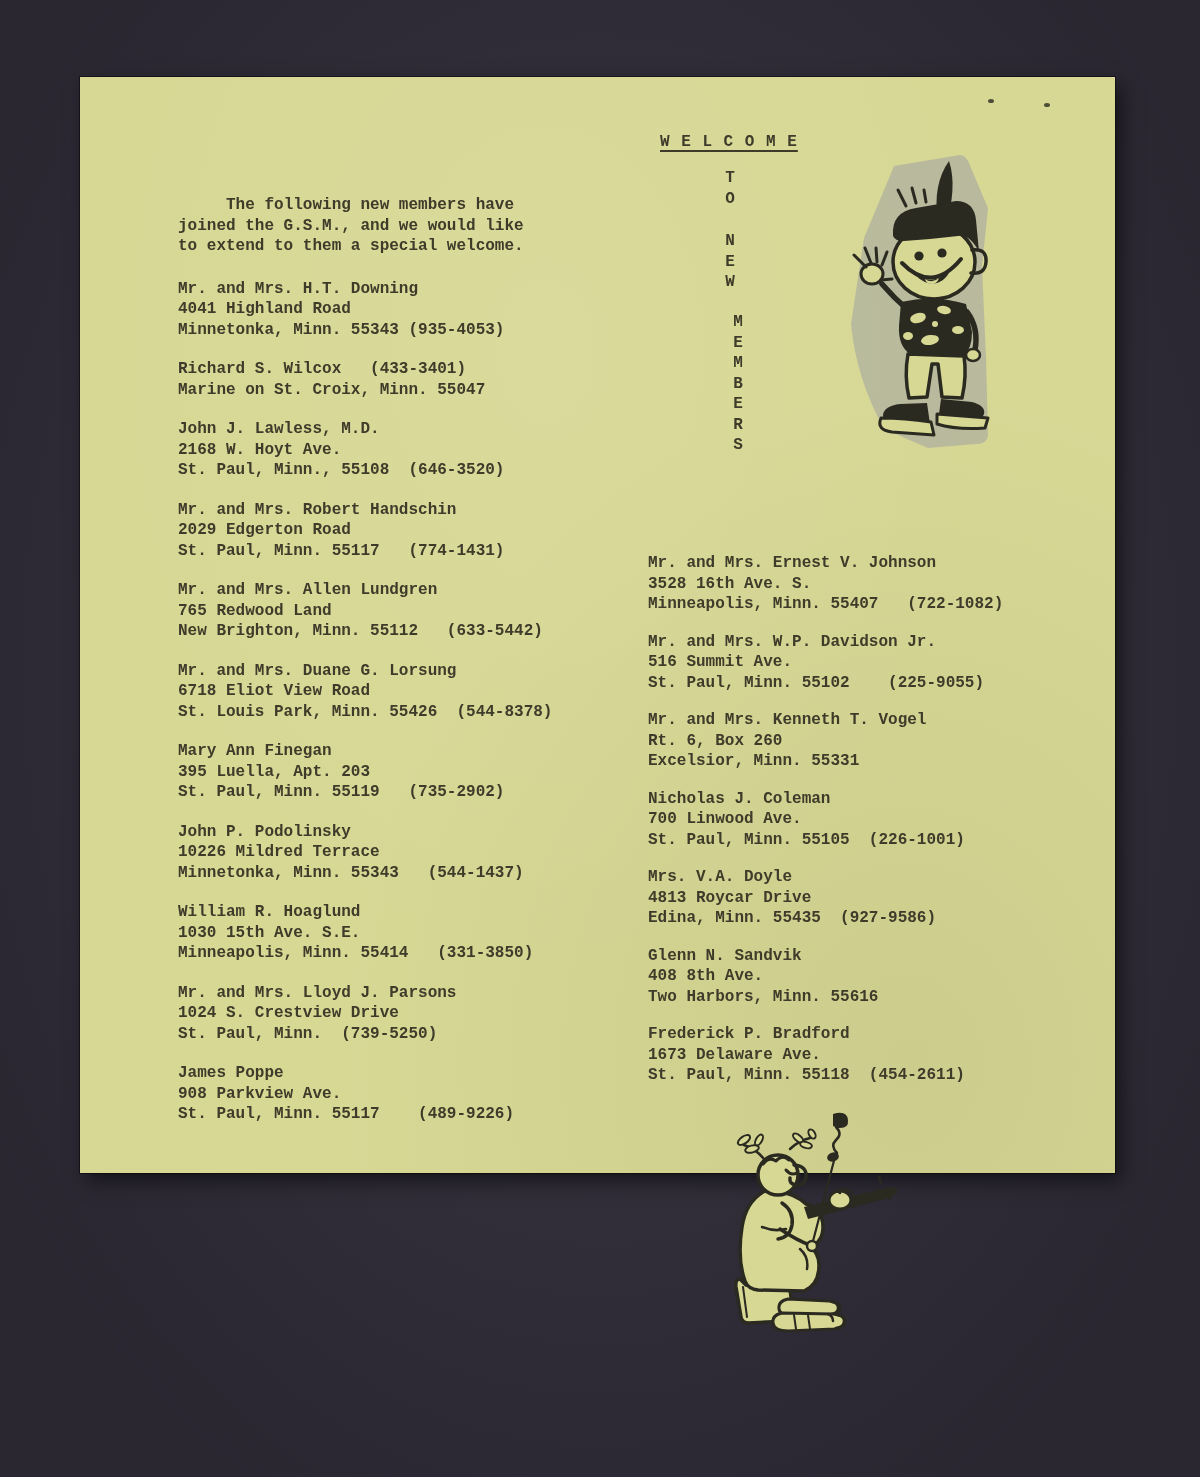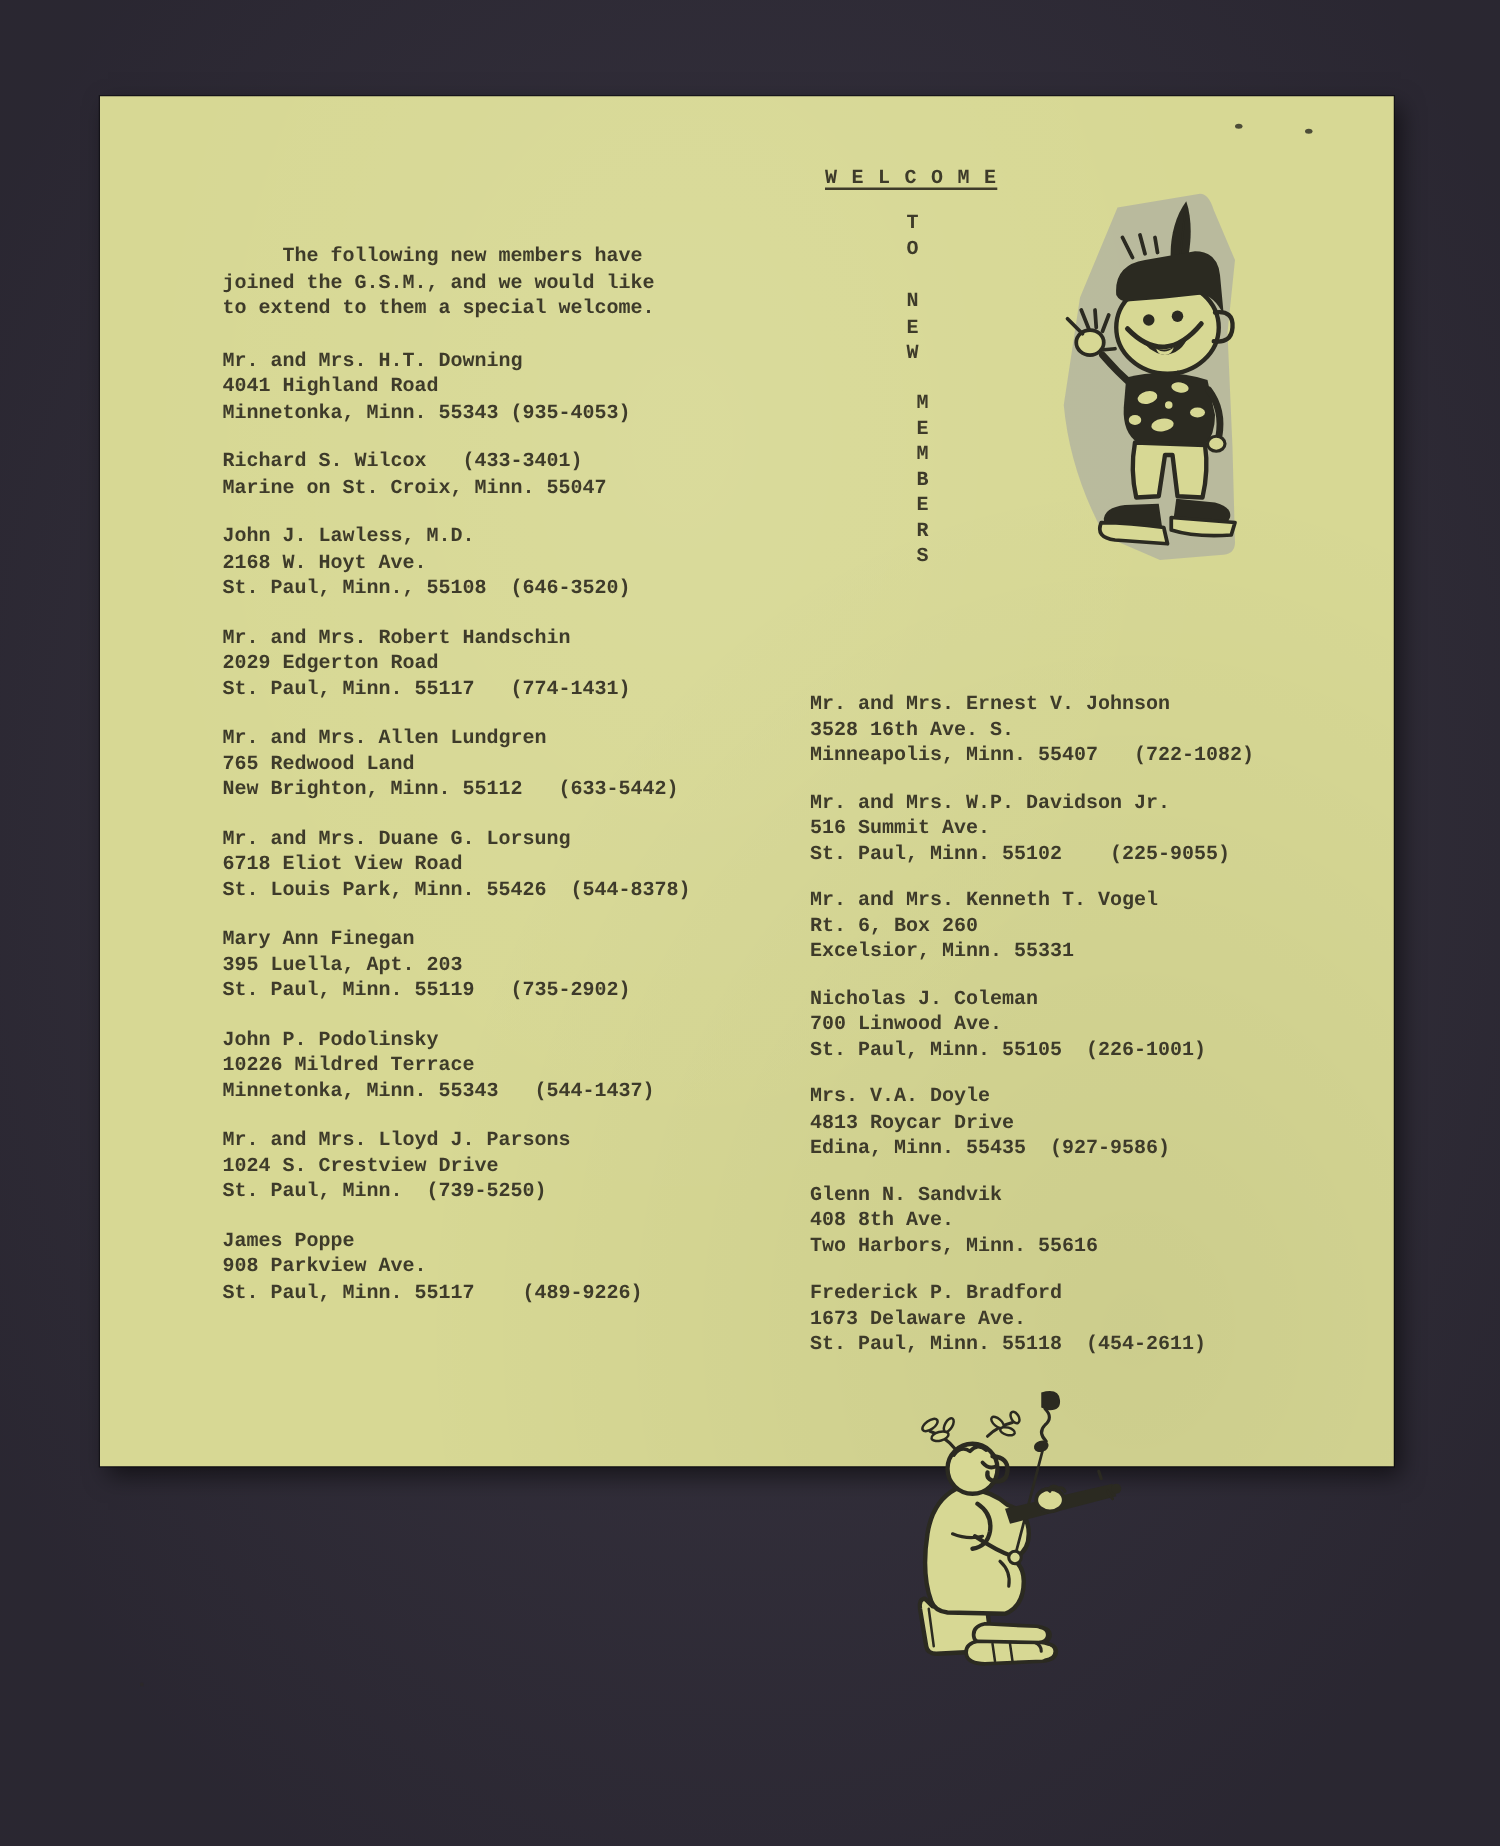--- a/index.html
+++ b/index.html
@@ -141,20 +141,23 @@
 New Brighton, Minn. 55112   (633-5442)</div>
       <div class="member">Mr. and Mrs. Duane G. Lorsung
 6718 Eliot View Road
 St. Louis Park, Minn. 55426  (544-8378)</div>
       <div class="member">Mary Ann Finegan
 395 Luella, Apt. 203
 St. Paul, Minn. 55119   (735-2902)</div>
       <div class="member">John P. Podolinsky
 10226 Mildred Terrace
 Minnetonka, Minn. 55343   (544-1437)</div>
+      <div class="member">William R. Hoaglund
+1030 15th Ave. S.E.
+Minneapolis, Minn. 55414   (331-3850)</div>
       <div class="member">Mr. and Mrs. Lloyd J. Parsons
 1024 S. Crestview Drive
 St. Paul, Minn.  (739-5250)</div>
       <div class="member">James Poppe
 908 Parkview Ave.
 St. Paul, Minn. 55117    (489-9226)</div>
     </div>
 
     <div class="col-right">
       <div class="member">Mr. and Mrs. Ernest V. Johnson

